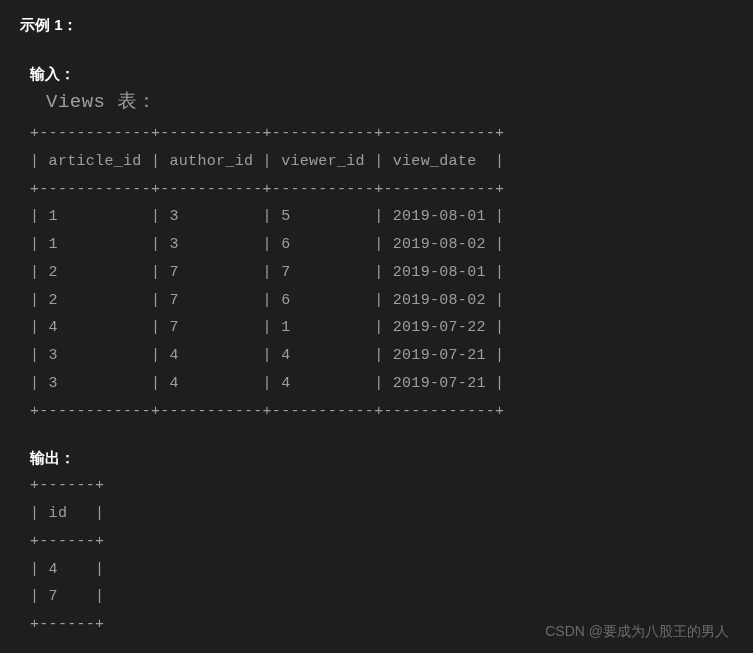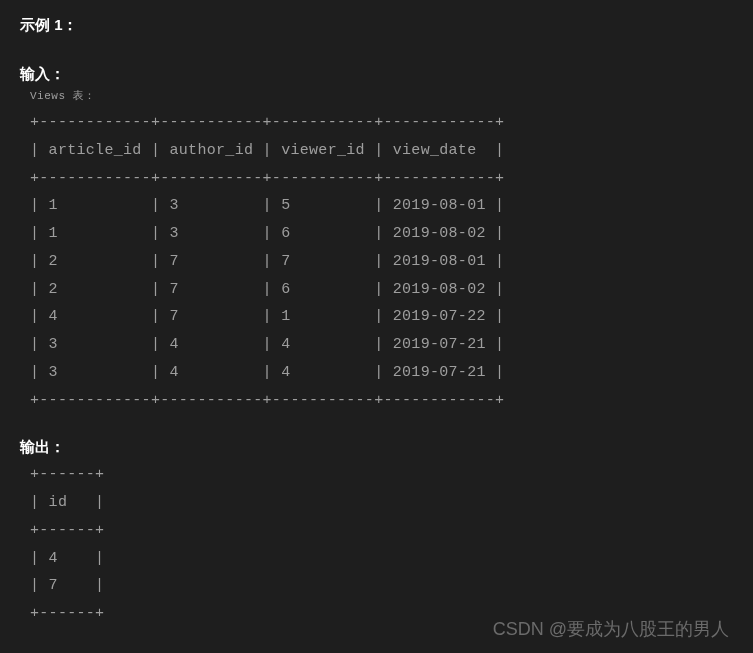--- a/index.html
+++ b/index.html
@@ -21,49 +21,49 @@
     .example-title {
       color: #ffffff;
       font-weight: bold;
       font-size: 15px;
       margin-bottom: 30px;
     }
     .section-label {
       color: #ffffff;
       font-weight: bold;
       font-size: 15px;
-      margin-left: 0;
+      margin-left: 10px;
       margin-bottom: 4px;
     }
     .table-label {
       color: #9e9e9e;
       font-family: Consolas, "Courier New", monospace;
-      font-size: 11px;
-      margin-left: 10px;
+      font-size: 19px;
+      margin-left: 26px;
       margin-bottom: 6px;
       letter-spacing: 0.5px;
     }
     .ascii-table {
       font-family: Consolas, "Courier New", monospace;
       font-size: 15px;
       color: #9e9e9e;
       line-height: 1.85;
       margin-left: 10px;
       white-space: pre;
       letter-spacing: 0.3px;
     }
     .section-gap {
       height: 24px;
     }
     .watermark {
       position: absolute;
       bottom: 12px;
       right: 24px;
       color: #6b6b6b;
-      font-size: 18px;
+      font-size: 14px;
       font-family: "Microsoft YaHei", sans-serif;
     }
   </style>
 </head>
 <body>
 
 <div class="example-title">示例 1：</div>
 
 <div class="section-label">输入：</div>
 <div class="table-label">Views 表：</div>

